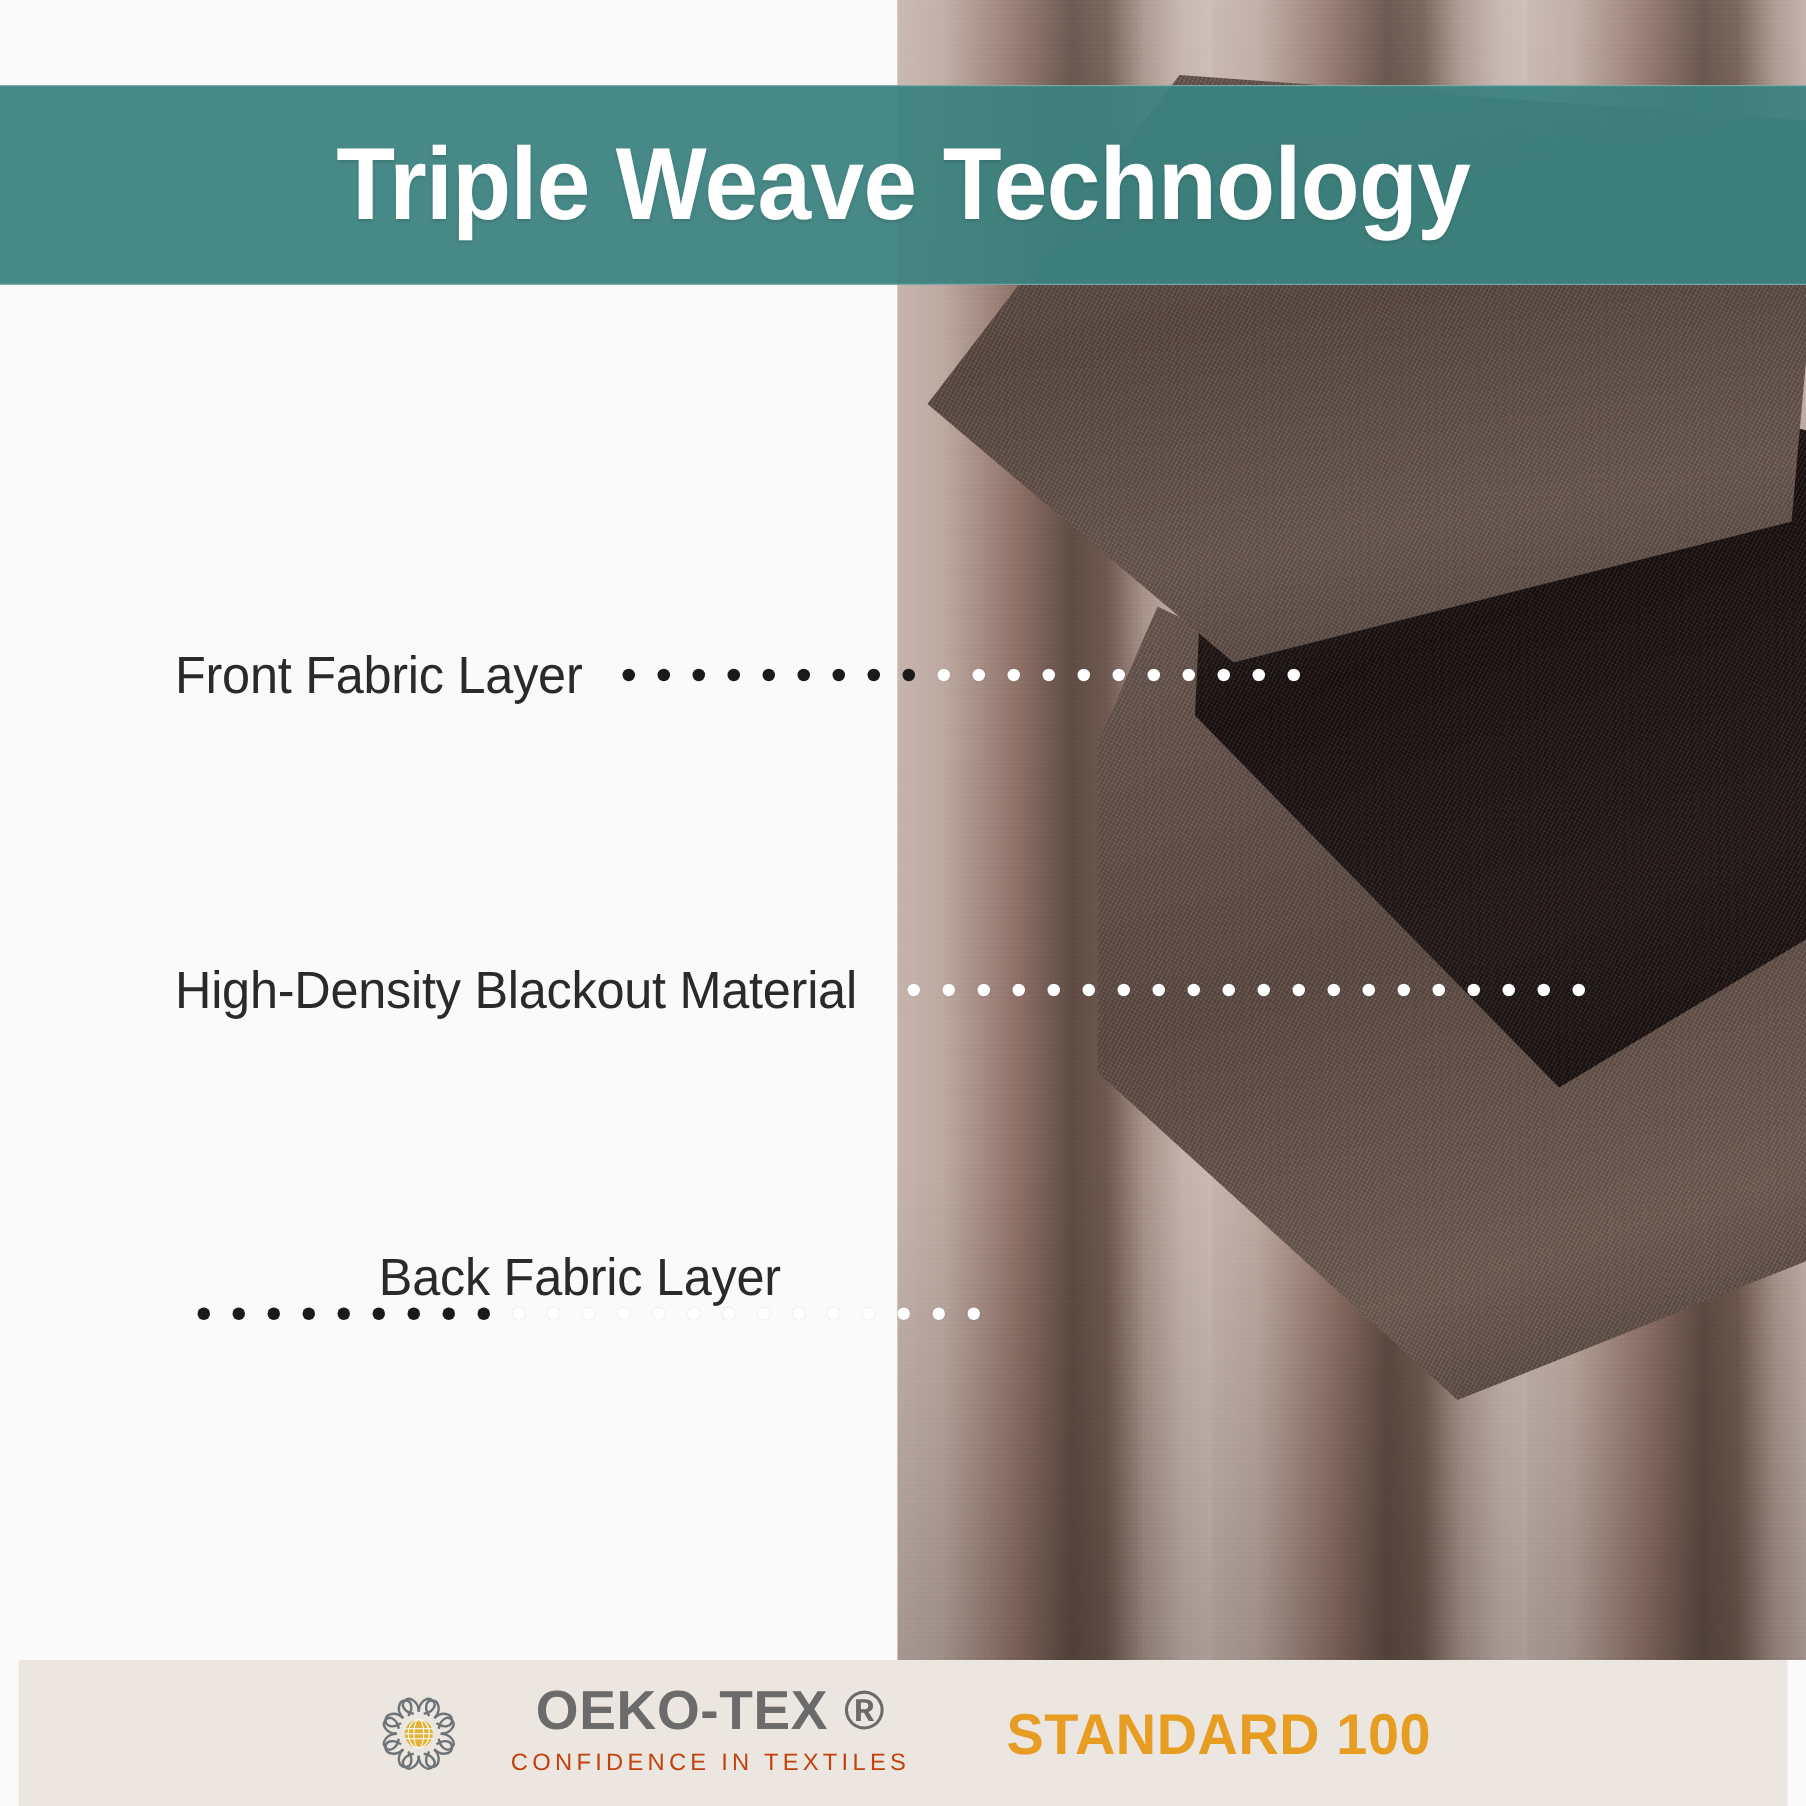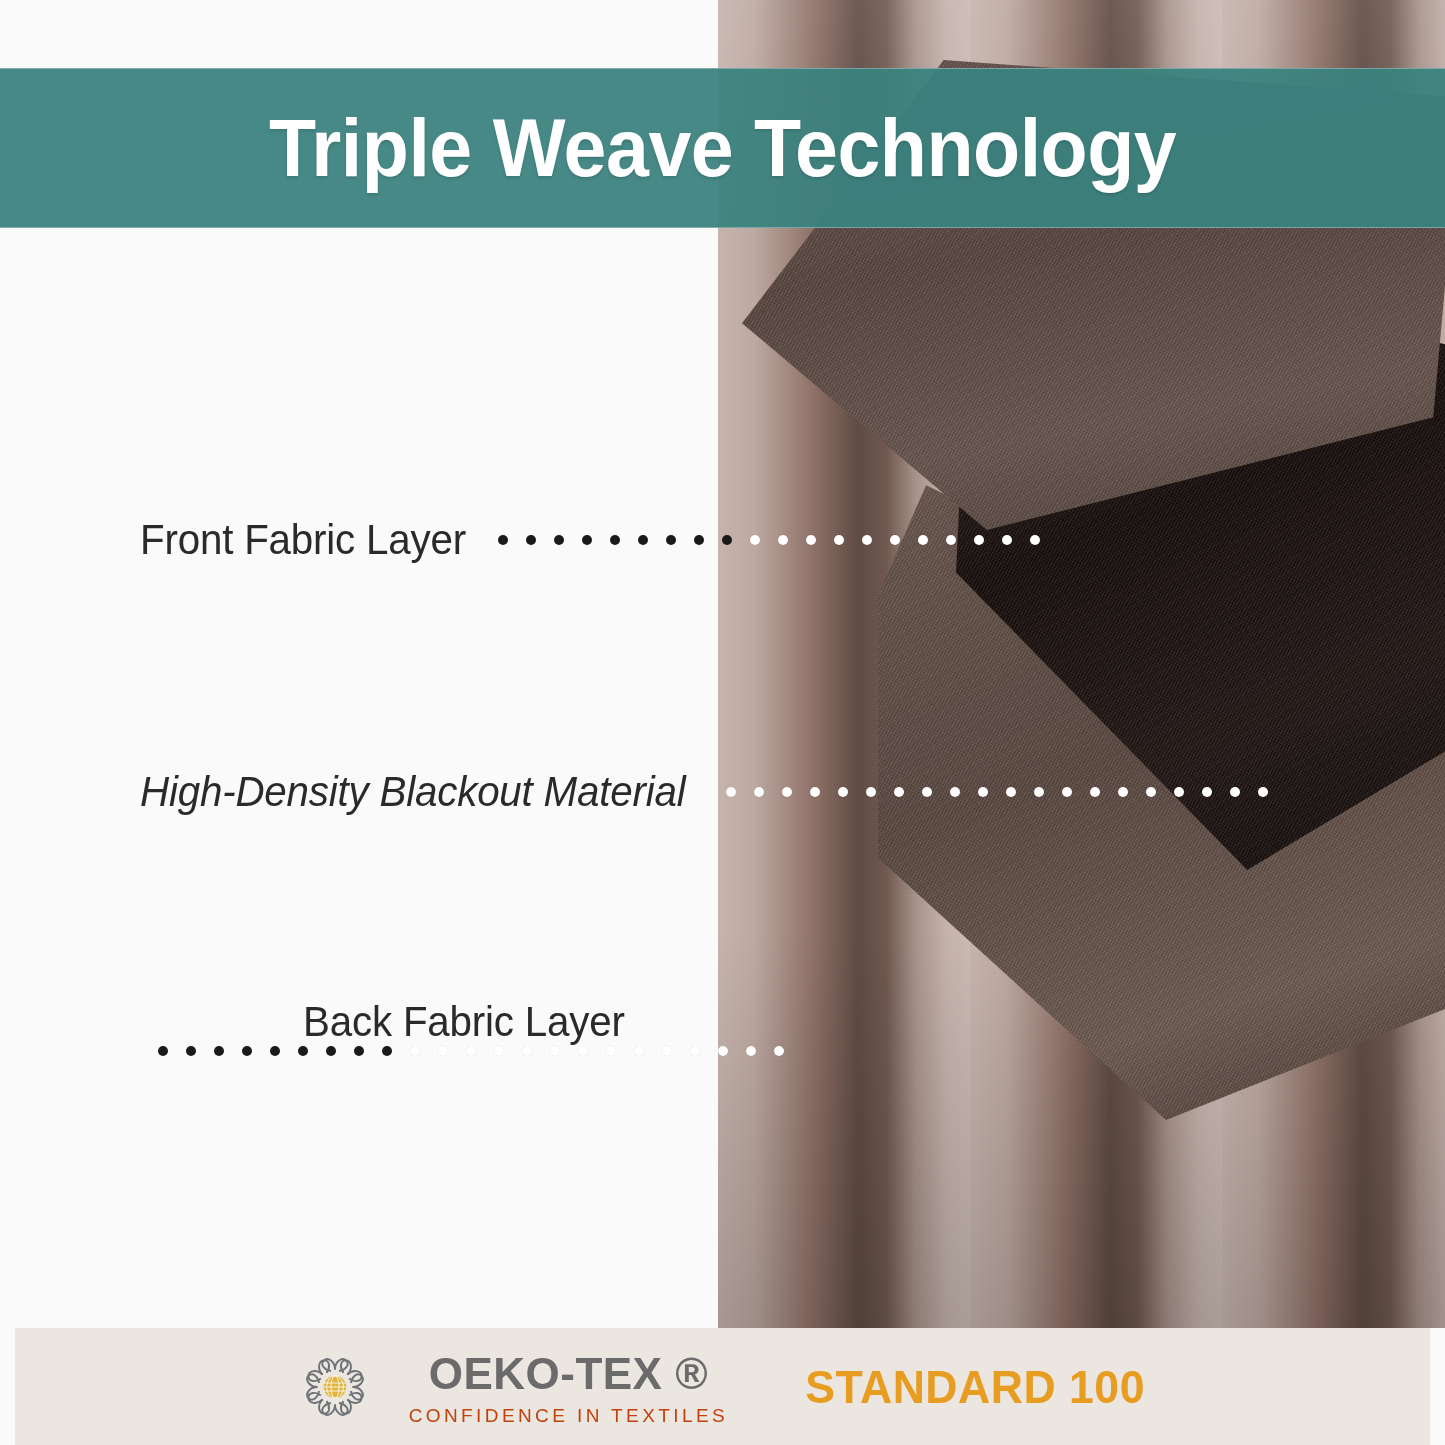--- a/index.html
+++ b/index.html
@@ -129,32 +129,32 @@
     display:block;
     width:10px; height:10px;
     border-radius:50%;
     margin-right:18px;
     flex:0 0 auto;
   }
   .leader span.dark { background:#1A1A1A; }
   .leader span.light { background:#FFFFFF; box-shadow:0 0 1px rgba(0,0,0,.20); }
 
   .row-front { top:510px; }
-  .row-mid   { top:762px;font-style:italic; }
+  .row-mid   { top:762px; }
   .row-back  { top:998px;flex-direction:column; }
 
   
   .footer {
     position:absolute;
     left:15px; top:1328px; width:1415px; height:117px;
     background:#EBE6E0;
     display:flex; align-items:center; justify-content:center;
     gap:0;
   }
-  .cert { display:flex; align-items:flex-end; }
+  .cert { display:flex; align-items:flex-start; }
   .cert-mark { width:80px; height:80px; margin-right:34px; flex:0 0 auto; }
   .cert-text { display:flex; flex-direction:column; align-items:center; }
   .cert-title {
     font-size:44px; font-weight:bold; color:#6B6B6B;
     letter-spacing:0.5px; line-height:1; white-space:nowrap;
   }
   .cert-sub {
     font-size:19px; color:#c2410c; letter-spacing:3.4px;
     margin-top:9px; white-space:nowrap;
   }

